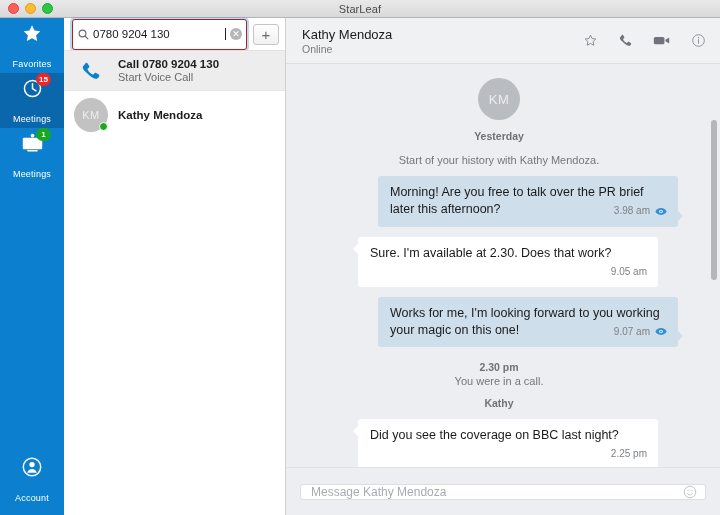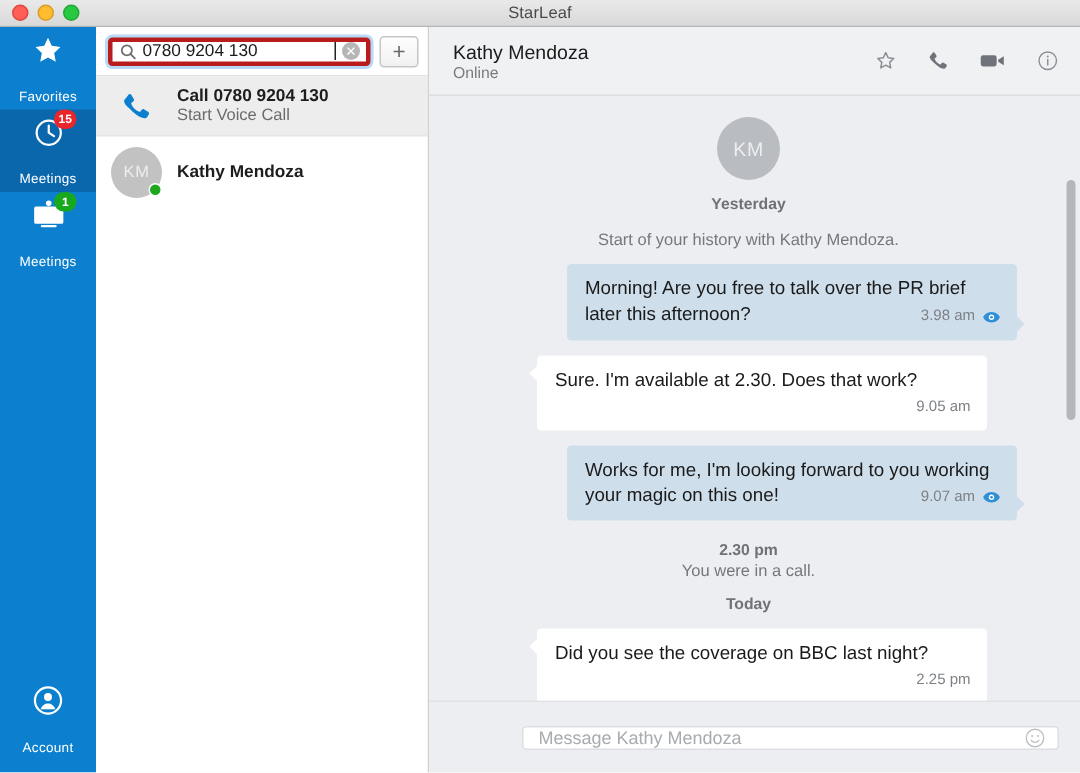--- a/index.html
+++ b/index.html
@@ -78,22 +78,22 @@
     display: flex; flex-direction: column;
     position: relative;
   }
   .searchbar {
     height: 32px; flex: 0 0 32px;
     display: flex; align-items: center;
     padding: 0 6px 0 8px; gap: 6px;
     background: #ffffff;
   }
   .searchfield {
-    flex: 1 1 auto; height: 19px;
-    border: 3px solid #b91c1c;
+    flex: 1 1 auto; height: 31px;
+    border: 1px solid #b91c1c;
     border-radius: 3px;
     background: #fff;
     display: flex; align-items: center;
     padding: 0 4px 0 5px; gap: 4px;
     box-shadow: 0 0 0 2px rgba(90,170,235,.45);
     justify-content: flex-end;
   }
   .search-icon { flex: 0 0 auto; display: flex; }
   .search-text {
     flex: 1 1 auto; font-size: 11.5px; color: #1a1a1a;
@@ -207,21 +207,21 @@
   .eye { display: flex; }
 
   .composer {
     flex: 0 0 48px; height: 48px;
     background: #eceef1; border-top: 1px solid #e0e2e5;
     display: flex; align-items: center; padding: 0 14px 0 14px;
   }
   .input {
     flex: 1 1 auto; height: 16px;
     background: #fff; border: 1px solid #dcdee1; border-radius: 3px;
-    display: flex; align-items: center; padding: 0 8px 0 10px; margin-left: 48px;
+    display: flex; align-items: center; padding: 0 8px 0 10px;
   }
   .ph { flex: 1 1 auto; font-size: 12px; color: #a8abaf; }
   .emoji { color: #bcbfc3; display: flex; }
 
   .scrollbar {
     position: absolute; right: 3px; top: 56px;
     width: 6px; height: 160px; border-radius: 3px;
     background: #b4b6ba;
   }
 </style>
@@ -418,21 +418,21 @@
             </span>
           </div>
         </div>
 
         <div class="center callevent">
           <div class="t">2.30 pm</div>
           <div class="s">You were in a call.</div>
         </div>
 
         <div class="center">
-          <div class="daydiv">Today</div>
+          <div class="daydiv">Kathy</div>
         </div>
 
         <div class="msg-row in">
           <div class="bubble in">
             <span class="btext">Did you see the coverage on BBC last night?</span>
             <span class="meta">
               <span class="time">2.25 pm</span>
             </span>
           </div>
         </div>

